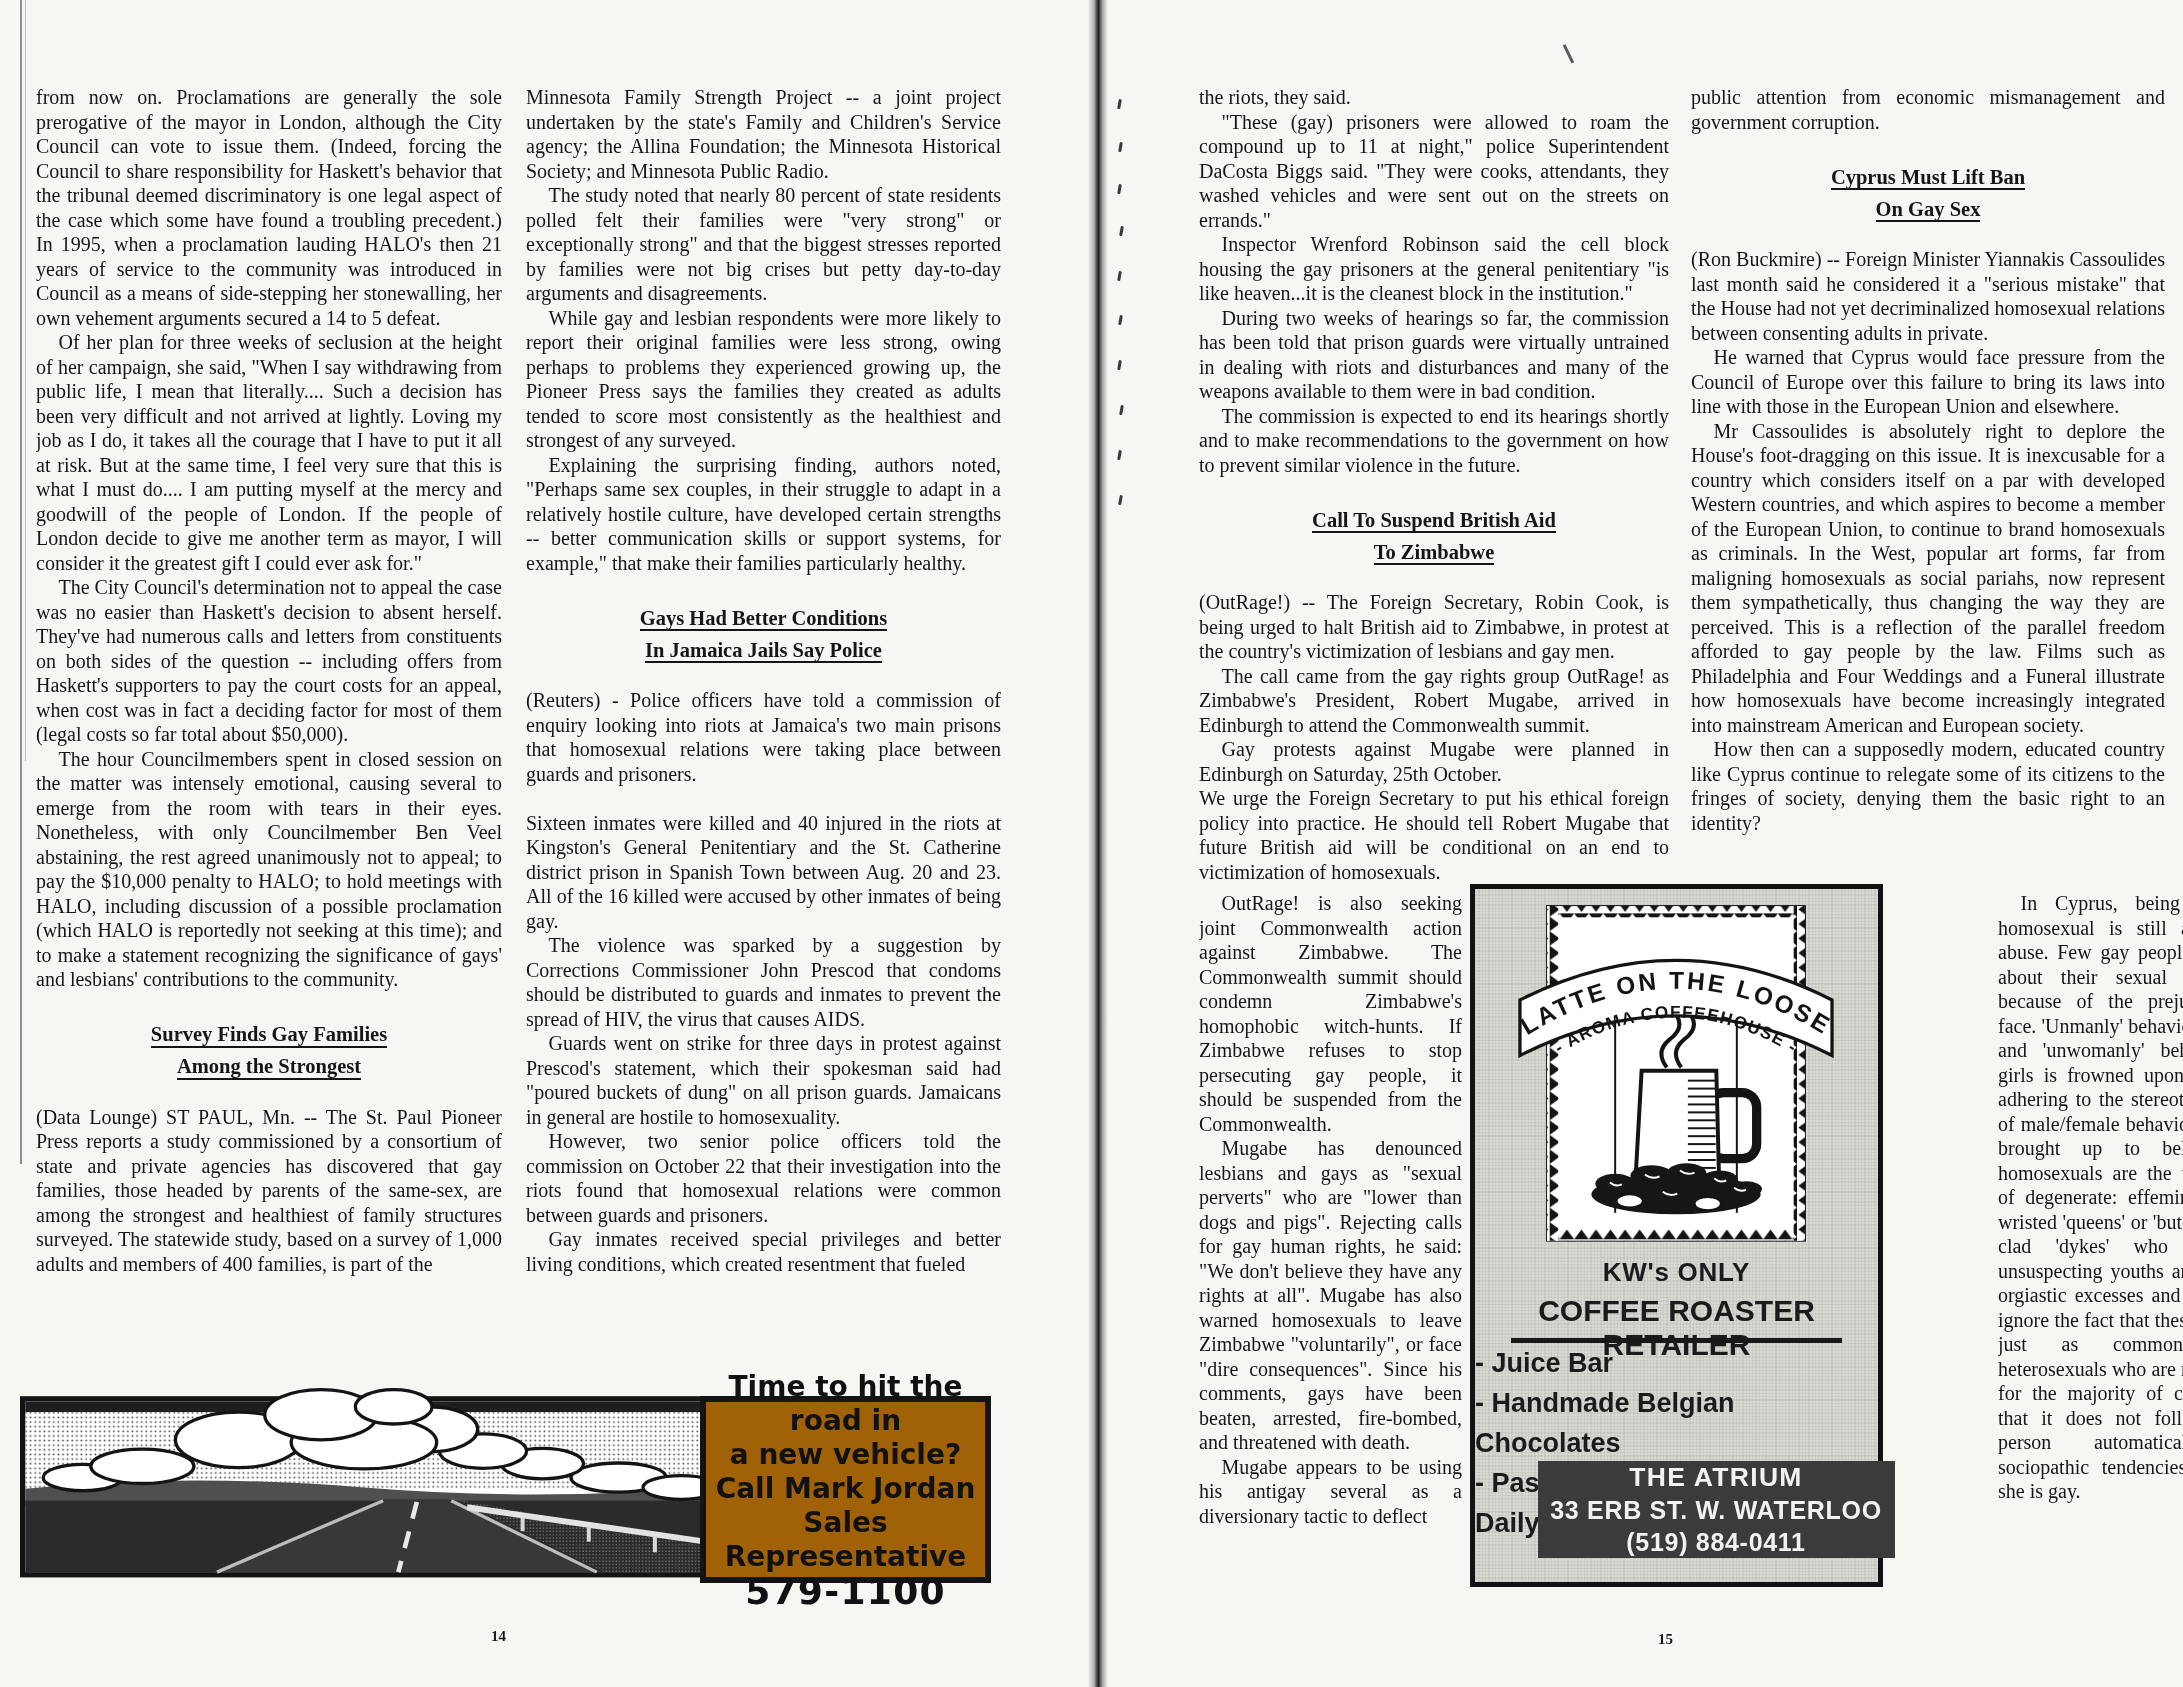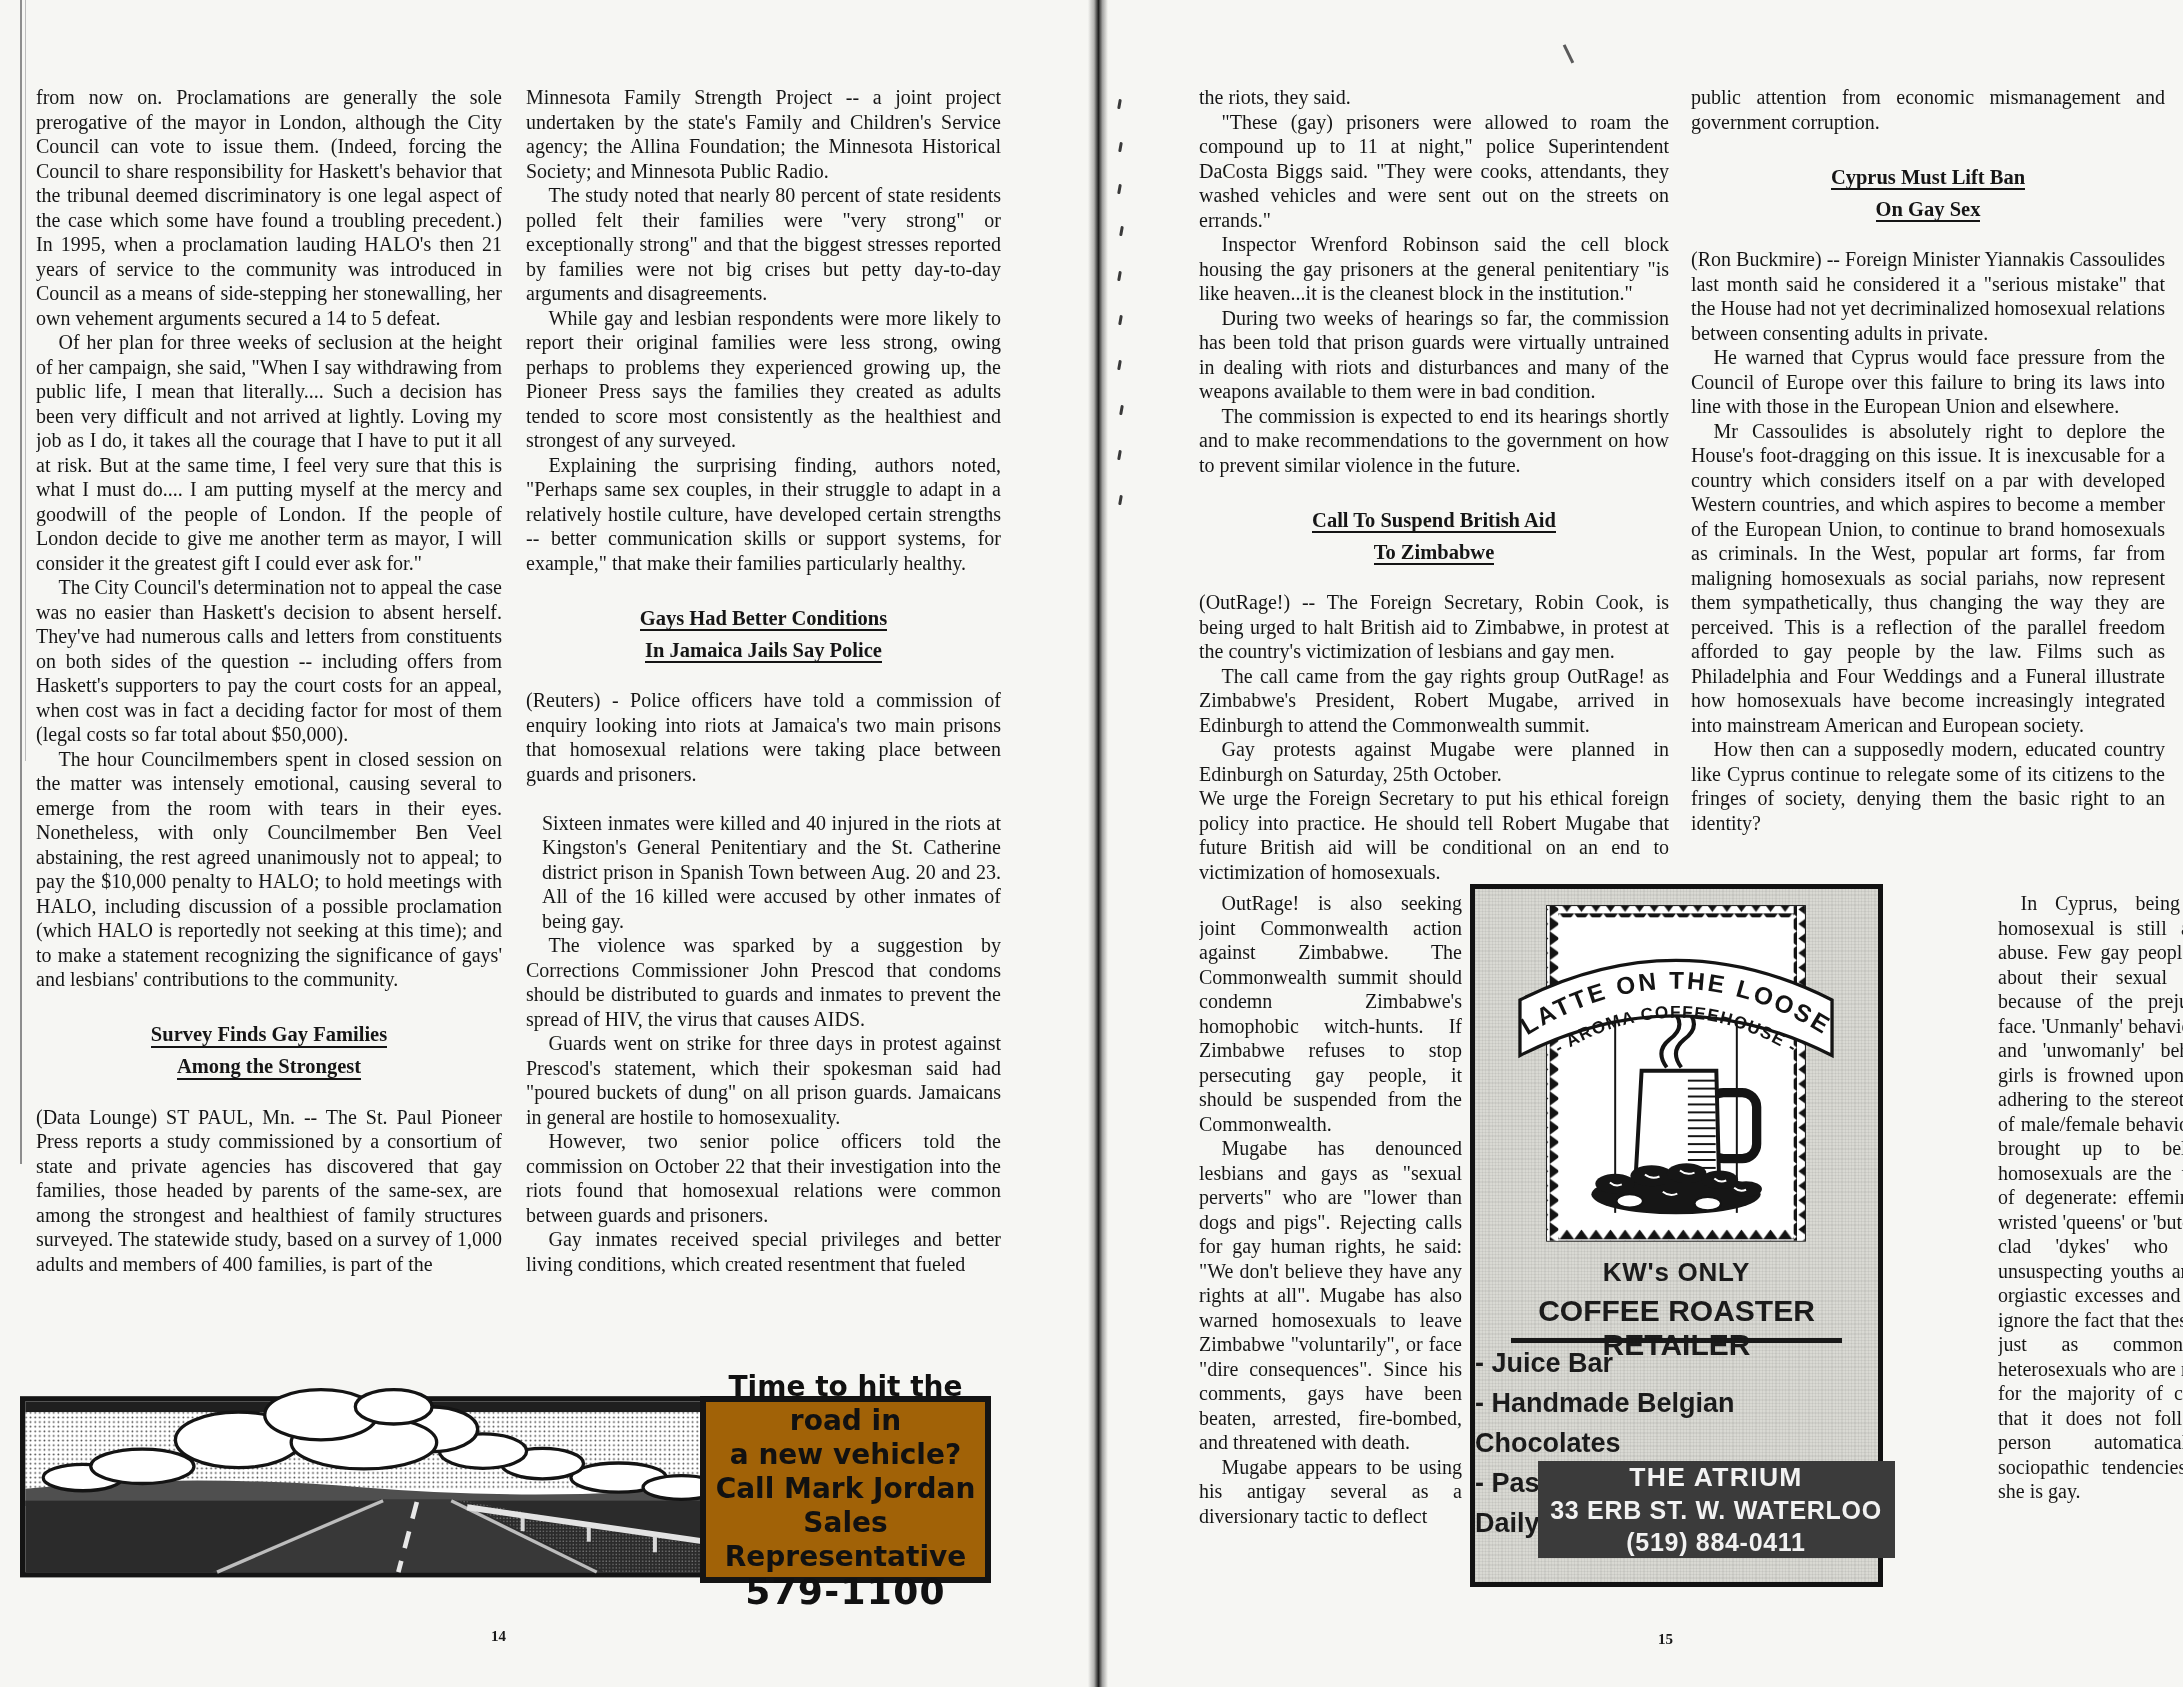--- a/index.html
+++ b/index.html
@@ -14,21 +14,21 @@
   
   .col{position:absolute;text-align:justify;font-size:20px;line-height:24.5px;overflow:hidden;}
   #col1{left:36px;top:85px;width:466px;height:1290px;}
   #col2{left:526px;top:85px;width:475px;height:1290px;}
   #col3w{left:1199px;top:85px;width:470px;height:804px;}
   #col3n{left:1199px;top:891px;width:263px;height:699px;}
   #col4w{left:1691px;top:85px;width:474px;height:802px;}
   #col4n{left:1998px;top:891px;width:274px;height:700px;}
   .para{margin:0;text-indent:0;}
   .para.ind{text-indent:22.5px;}
-  .para.gap{margin-top:24.5px;margin-left:16px;}
+  .para.gap{margin-top:24.5px;}
   .headline{margin:26.5px 0 22.5px;text-align:center;font-weight:bold;font-size:20.5px;line-height:32px;}
   .headline .u{border-bottom:2.6px solid #141414;padding-bottom:0.7px;}
   .pageno{position:absolute;font-weight:bold;font-size:15px;color:#1a1a1a;}
   #pn14{left:491px;top:1628px;}
   #pn15{left:1658px;top:1631px;}
   
   #fold{position:absolute;left:1088px;top:0;width:20px;height:1687px;
     background:linear-gradient(90deg,rgba(120,120,120,0) 0%,rgba(95,95,95,.45) 30%,#1d1d1d 52%,rgba(80,80,80,.5) 72%,rgba(120,120,120,0) 100%);
     filter:blur(0.7px);}
   #edgeA{position:absolute;left:20px;top:0;width:2px;height:1164px;background:#8d8d8d;}

